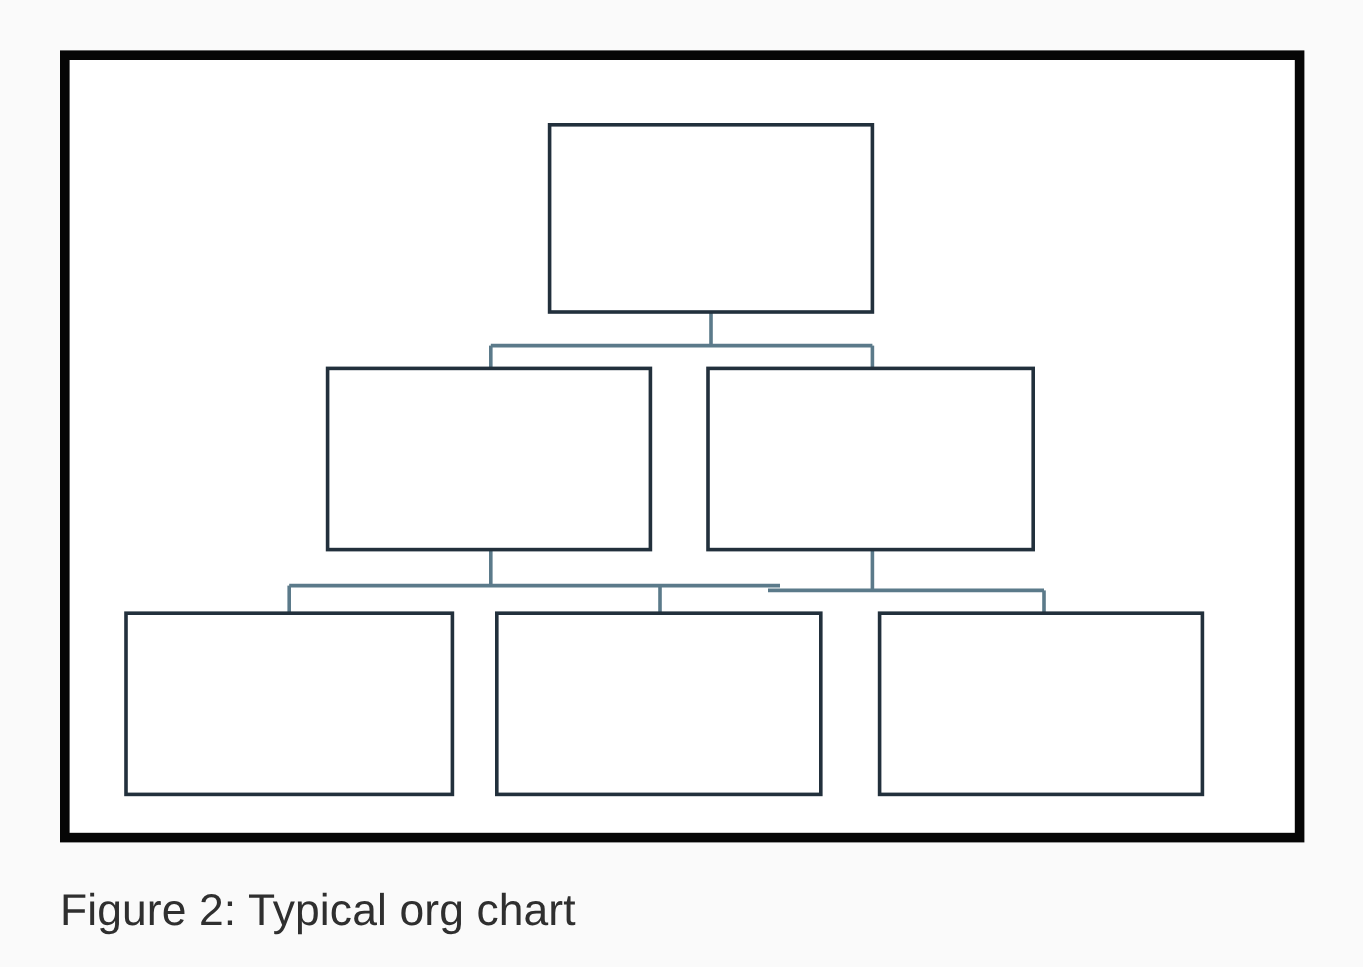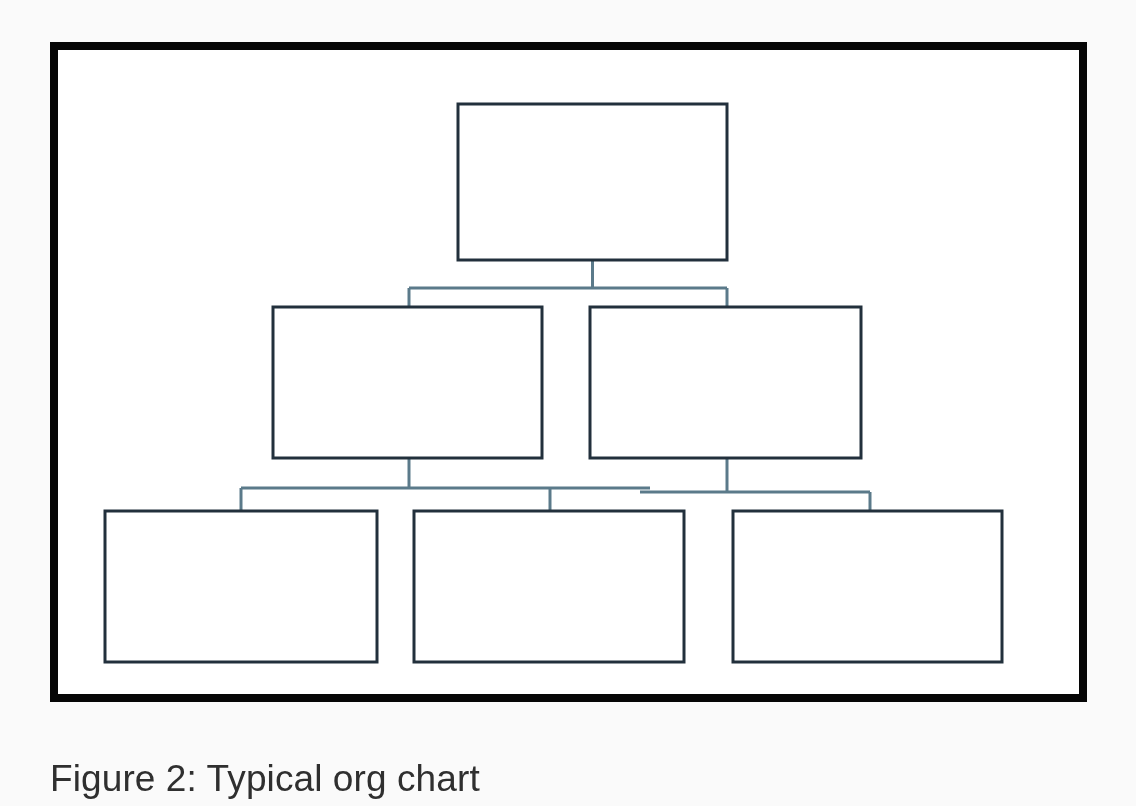--- a/index.html
+++ b/index.html
@@ -55,21 +55,20 @@
     left: 50px;
     top: 736px;
     width: 1037px;
     font-family: "Liberation Sans", sans-serif;
     font-size: 37px;
     font-weight: 400;
     line-height: 1.25;
     color: #2f2f2f;
     letter-spacing: 0.1px;
     white-space: nowrap;
-    margin-top: 20px;
   }
 </style>
 </head>
 <body>
 
 <div id="figure-root">
 
   <div class="figure-frame"></div>
 
   <svg class="chart-canvas" viewBox="0 0 1136 806" width="1136" height="806" xmlns="http://www.w3.org/2000/svg">

